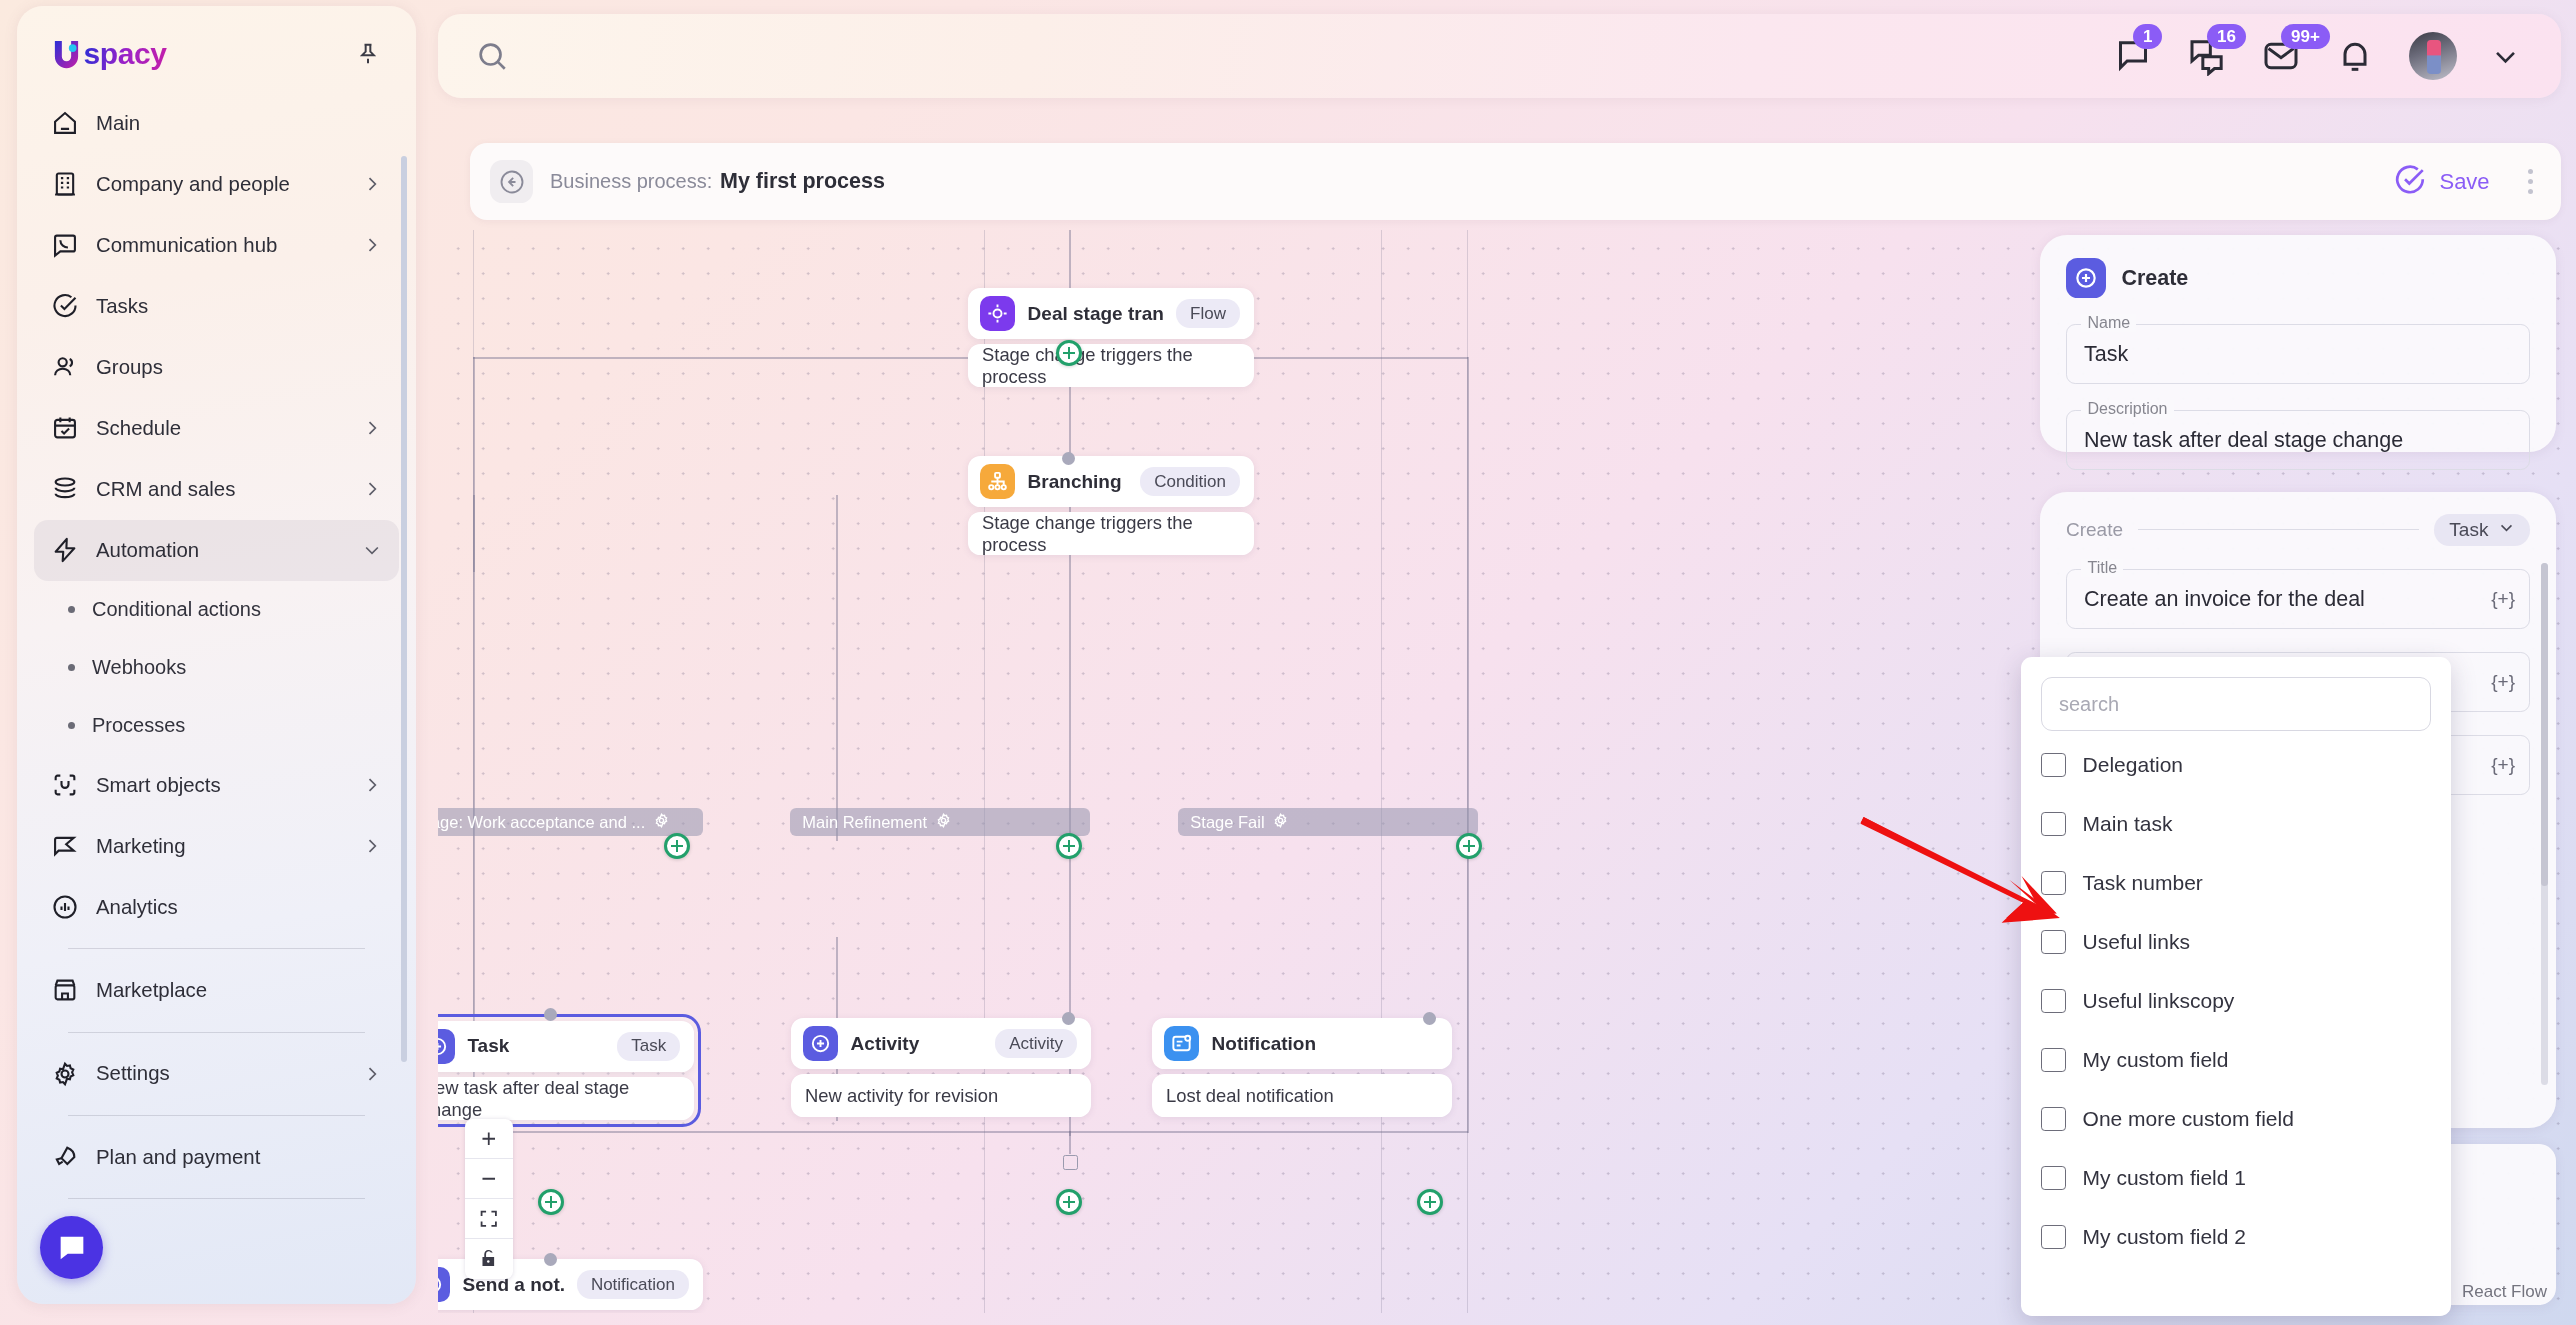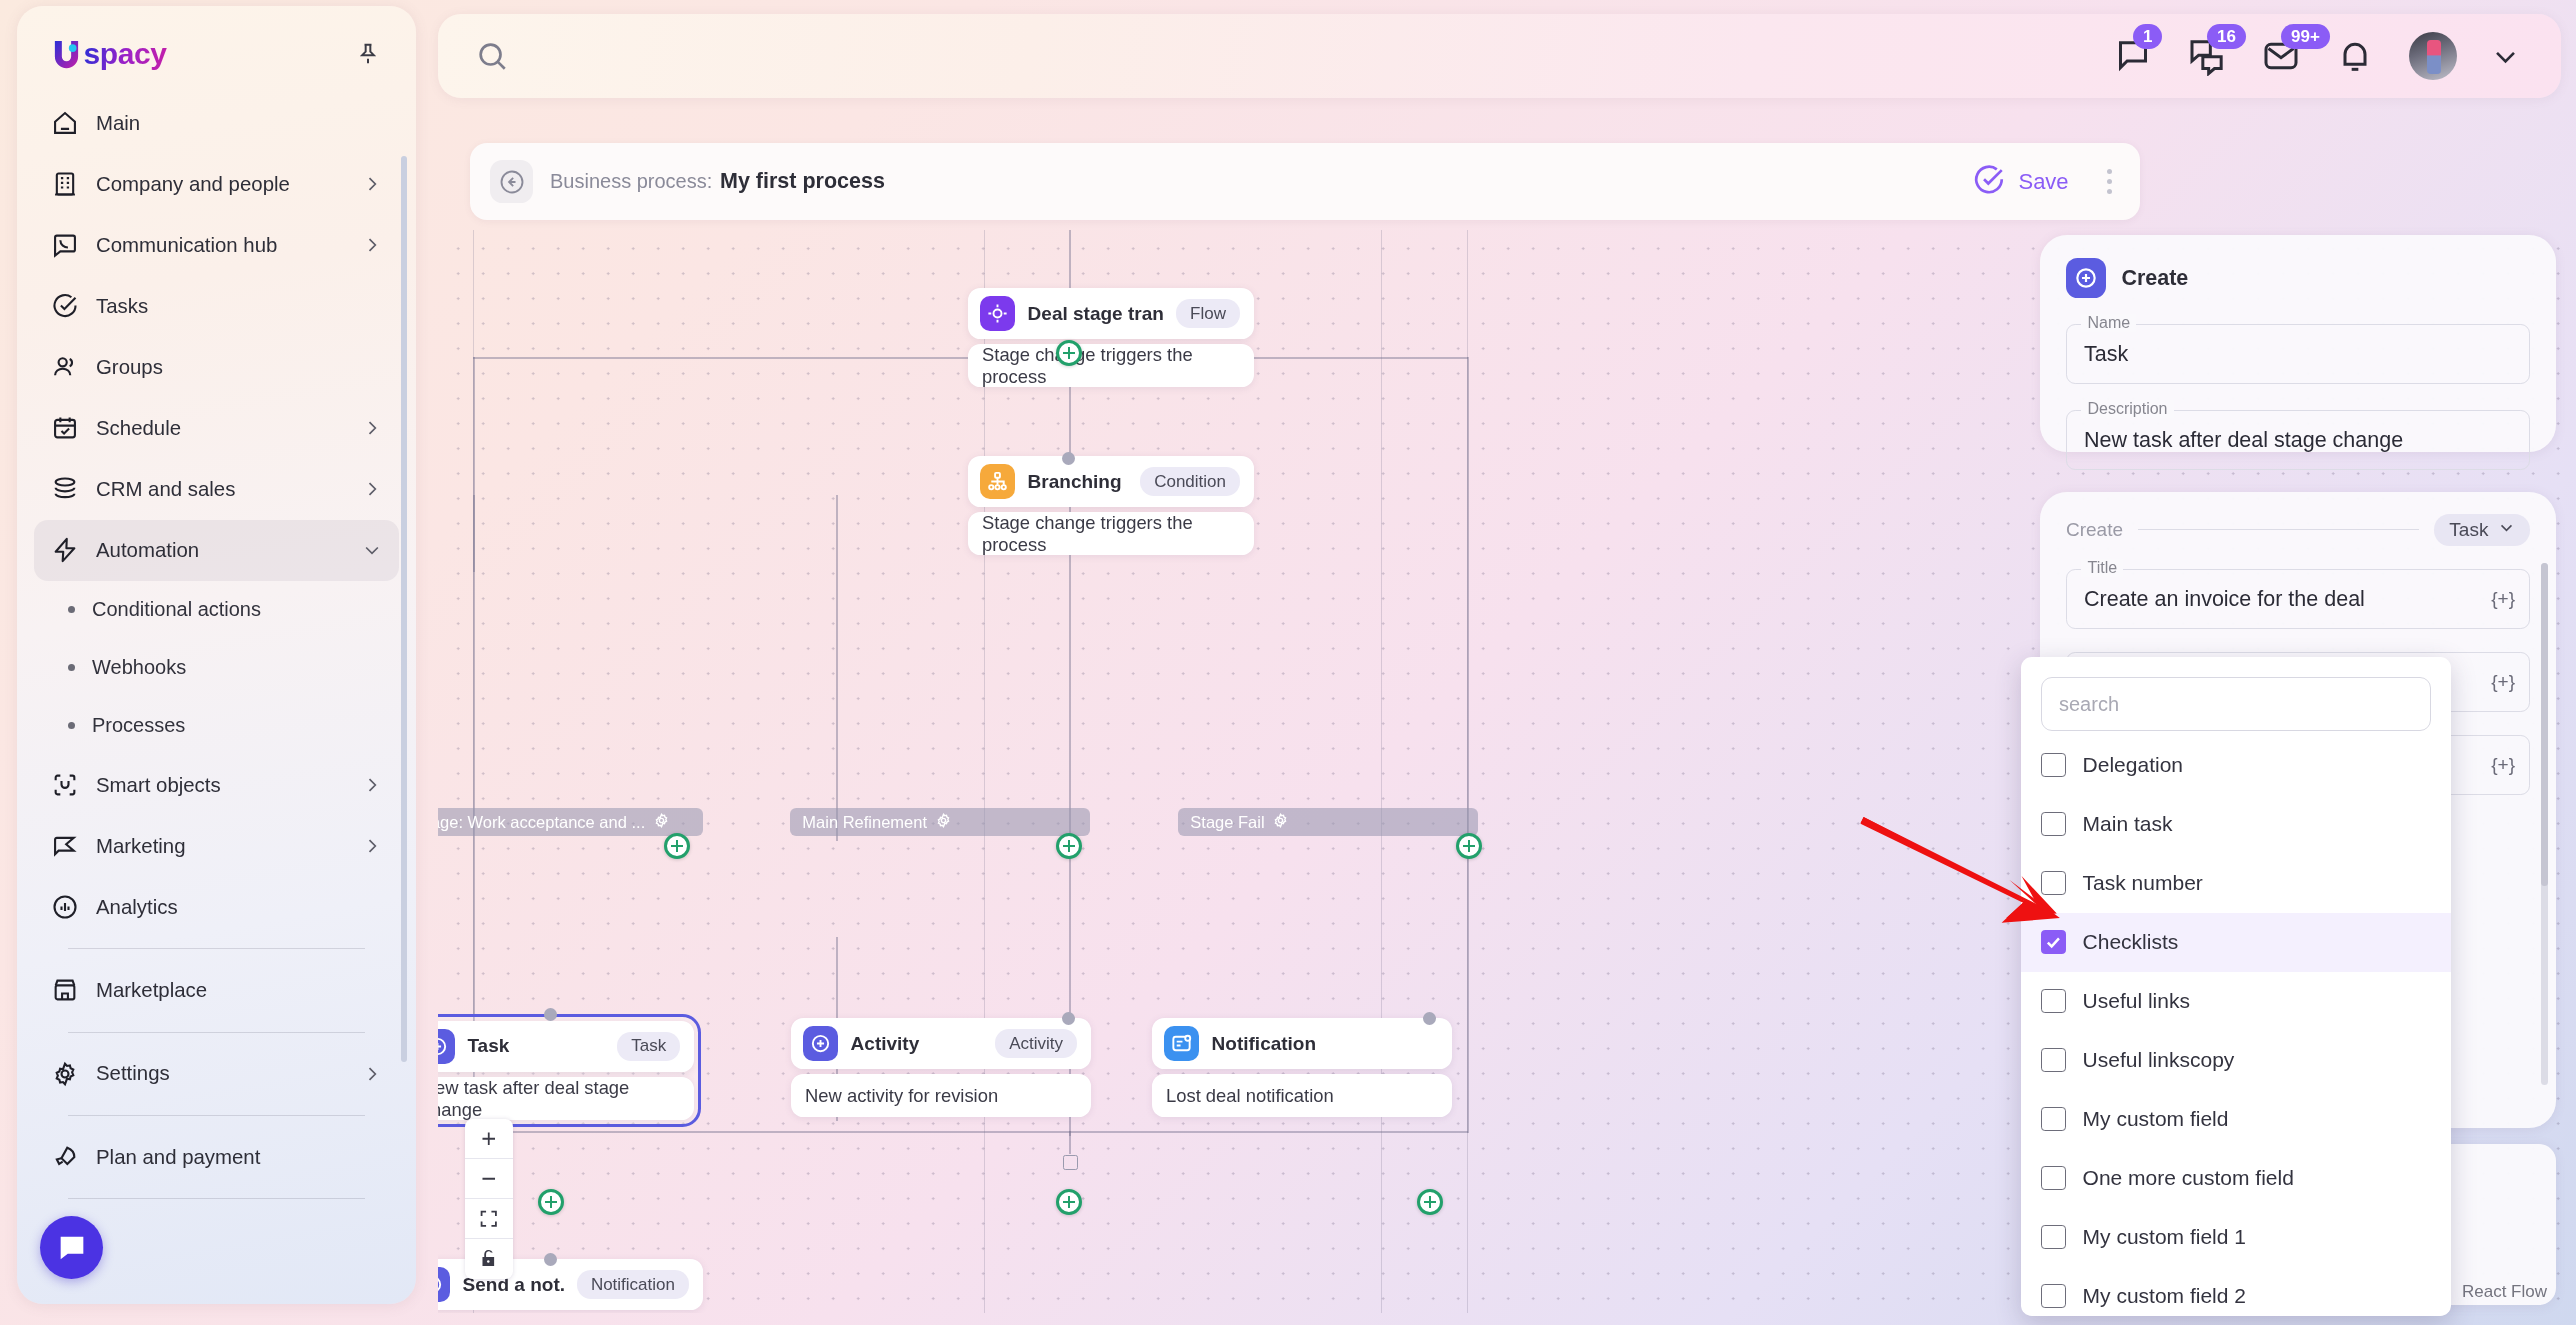--- a/index.html
+++ b/index.html
@@ -101,21 +101,21 @@
   }
   #avatar .figure{
     position:absolute; left:18.4px; top:7.7px; width:14px; height:34px;
     background: linear-gradient(180deg,#e8557f 0%, #e8557f 45%, #7b8fc7 46%, #7b8fc7 100%);
     border-radius: 3.8px;
   }
   #caret-down { width: 29px; height:29px; color:#2b2b36; cursor:pointer; }
 
   
   #proc-head {
-    position:absolute; left:470px; top:143px; width:1670px; height:77px;
+    position:absolute; left:470px; top:143px; width:2091px; height:77px;
     background:#fdfafa; border-radius: 17px;
     box-shadow: 0 1.5px 7.7px rgba(120,90,110,0.07);
     display:flex; align-items:center; justify-content:space-between;
     padding: 0 28px 0 20px;
   }
   #back-btn {
     width: 43px; height: 43px; border-radius: 12.3px; background: rgba(130,130,160,0.10);
     display:flex; align-items:center; justify-content:center; cursor:pointer;
     color:#8a8a99;
   }
@@ -862,28 +862,20 @@
         <span>Delegation</span>
       </div>
       <div class="dd-item">
         <span class="cbox"></span>
         <span>Main task</span>
       </div>
       <div class="dd-item">
         <span class="cbox"></span>
         <span>Task number</span>
       </div>
-      <div class="dd-item sel">
-        <span class="cbox">
-          <svg viewBox="0 0 24 24" fill="none" stroke="currentColor" stroke-width="3.2">
-            <path d="M5 12.5 10 17.5 19.5 7"></path>
-          </svg>
-        </span>
-        <span>Checklists</span>
-      </div>
       <div class="dd-item">
         <span class="cbox"></span>
         <span>Useful links</span>
       </div>
       <div class="dd-item">
         <span class="cbox"></span>
         <span>Useful linkscopy</span>
       </div>
       <div class="dd-item">
         <span class="cbox"></span>

